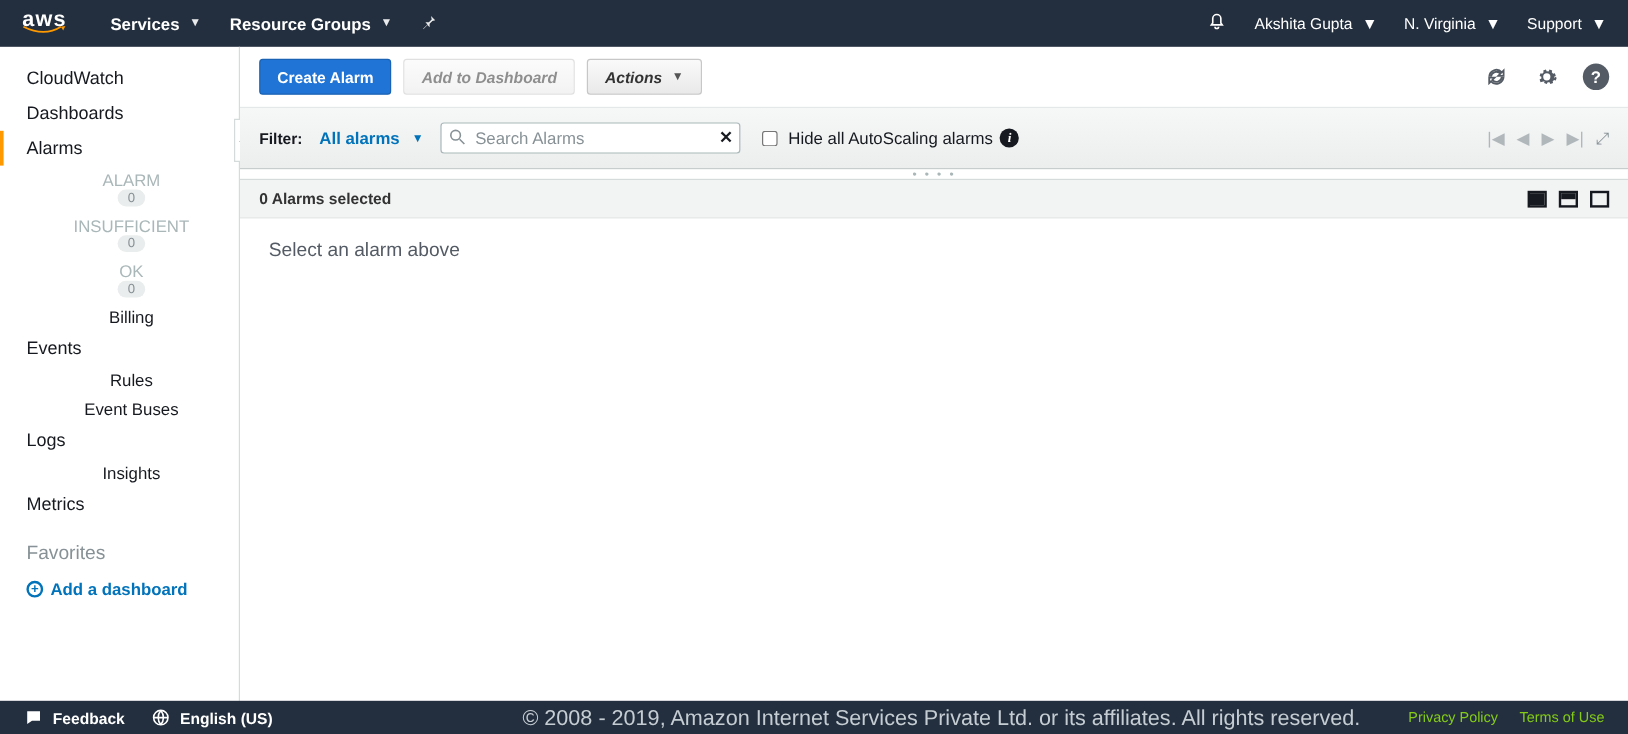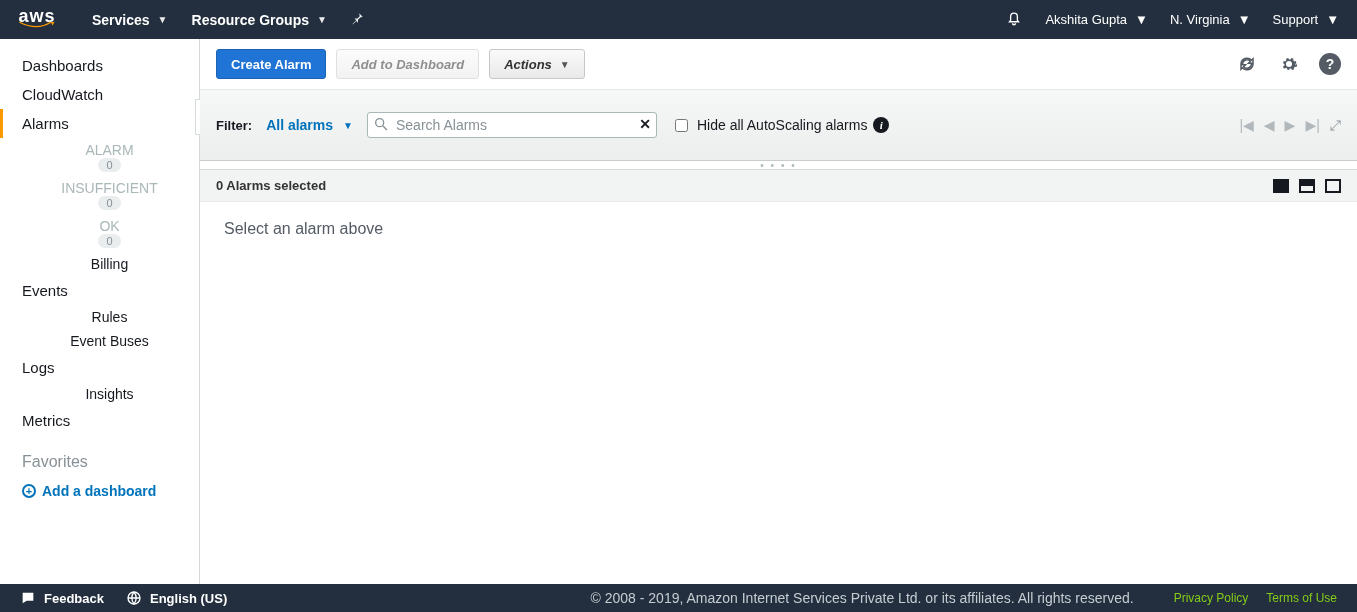--- a/index.html
+++ b/index.html
@@ -40,25 +40,25 @@
   .btn.primary { background:#2074d5; color:#fff; border-color:#1a62b3; font-weight:bold; }
   .btn.ghost { background:linear-gradient(#fafafa,#e9e9e9); border-color:#c7c7c7; color:#333; font-weight:bold;font-style:italic; }
   .btn.disabled { opacity:.55; cursor:not-allowed; }
   .btn .caret { font-size:10px; color:#555; }
   .toolbar .spacer { flex:1; }
   .toolbar .icon-btn { width:24px; height:24px; display:inline-flex; align-items:center; justify-content:center; color:#545b64; cursor:pointer; font-size:18px; margin-left:8px; }
   .toolbar .icon-refresh svg { width:18px; height:18px; }
   .toolbar .icon-gear svg { width:18px; height:18px; }
   .toolbar .icon-help { width:22px; height:22px; border-radius:50%; background:#545b64; color:#fff; font-weight:bold; font-size:14px; }
 
-  .filterbar { display:flex; align-items:center; padding:22px 16px; border-top:1px solid #e5e8e8; border-bottom:1px solid #c7cccc; background:linear-gradient(#f6f7f7,#eceeee); gap:14px; position:relative; }
+  .filterbar { display:flex; align-items:center; padding:12px 16px; border-top:1px solid #e5e8e8; border-bottom:1px solid #c7cccc; background:linear-gradient(#f6f7f7,#eceeee); gap:14px; position:relative; }
   .filterbar .label { font-weight:bold; font-size:13px; }
   .filterbar .dropdown { color:#0073bb; font-weight:bold; display:flex; align-items:center; gap:10px; cursor:pointer; font-size:14px; }
   .filterbar .dropdown .caret { font-size:10px; color:#0073bb; }
-  .searchwrap { position:relative; width:290px; }
+  .searchwrap { position:relative; width:250px; }
   .searchwrap input { width:100%; height:26px; border:1px solid #aab7b8; border-radius:3px; padding:0 26px 0 28px; font-size:14px; color:#333; background:#fff; }
   .searchwrap input::placeholder { color:#879196; }
   .searchwrap .mag { position:absolute; left:6px; top:4px; color:#879196; }
   .searchwrap .clear { position:absolute; right:6px; top:4px; color:#16191f; cursor:pointer; font-weight:bold; }
   .hidebox { display:flex; align-items:center; gap:6px; font-size:14px; color:#16191f; }
   .hidebox .info { width:16px; height:16px; border-radius:50%; background:#16191f; color:#fff; display:inline-flex; align-items:center; justify-content:center; font-size:11px; font-weight:bold; font-style:italic; font-family:serif; }
   .filterbar .spacer { flex:1; }
   .pager { display:flex; align-items:center; gap:10px; color:#879196; }
   .pager span { cursor:pointer; font-size:14px; }
   .pager .dis { opacity:.6; }
@@ -72,21 +72,21 @@
   .viewtoggles .tg { width:16px; height:14px; border:2px solid #16191f; display:inline-block; cursor:pointer; position:relative; }
   .viewtoggles .tg.half::after { content:""; position:absolute; left:0; right:0; top:0; height:50%; background:#16191f; }
   .viewtoggles .tg.full::after { content:""; position:absolute; inset:0; background:#16191f; }
 
   .detail { padding:18px 24px; color:#545b64; font-size:16px; }
 
   
   .footer { position:absolute; left:0; right:0; bottom:0; height:28px; background:#232f3e; color:#fff; display:flex; align-items:center; padding:0 20px; font-size:13px; }
   .footer .fitem { display:flex; align-items:center; gap:8px; margin-right:22px; cursor:pointer; font-weight:bold; }
   .footer .spacer { flex:1; }
-  .footer .copy { color:#c5cdd3; font-size:14px; margin-right:22px; }
+  .footer .copy { color:#c5cdd3; font-size:18px; margin-right:22px; }
   .footer .link { color:#84cc16; font-size:12px; margin-left:18px; cursor:pointer;text-align:center; }
 </style>
 </head>
 <body>
 
 <div class="topbar">
   <div class="logo">
     <span class="logo-text">aws</span>
     <svg class="logo-smile" viewBox="0 0 60 16">
       <path d="M2 2 Q30 16 52 2" stroke="#ff9900" stroke-width="2.2" fill="none"></path>
@@ -128,24 +128,24 @@
     <span class="caret">▼</span>
   </div>
 </div>
 
 <div class="main">
 
   <div class="sidebar">
     <div class="collapse-handle">◀</div>
 
     <div class="sb-link">
+        <span>CloudWatch</span>
+      </div>
+    <div class="sb-link">
         <span>Dashboards</span>
-      </div>
-    <div class="sb-link">
-        <span>CloudWatch</span>
       </div>
     <div class="sb-link active">
         <span>Alarms</span>
       </div>
 
     <div class="sb-sub muted">
       <span>ALARM</span>
       <span class="sb-badge">0</span>
     </div>
     <div class="sb-sub muted">

